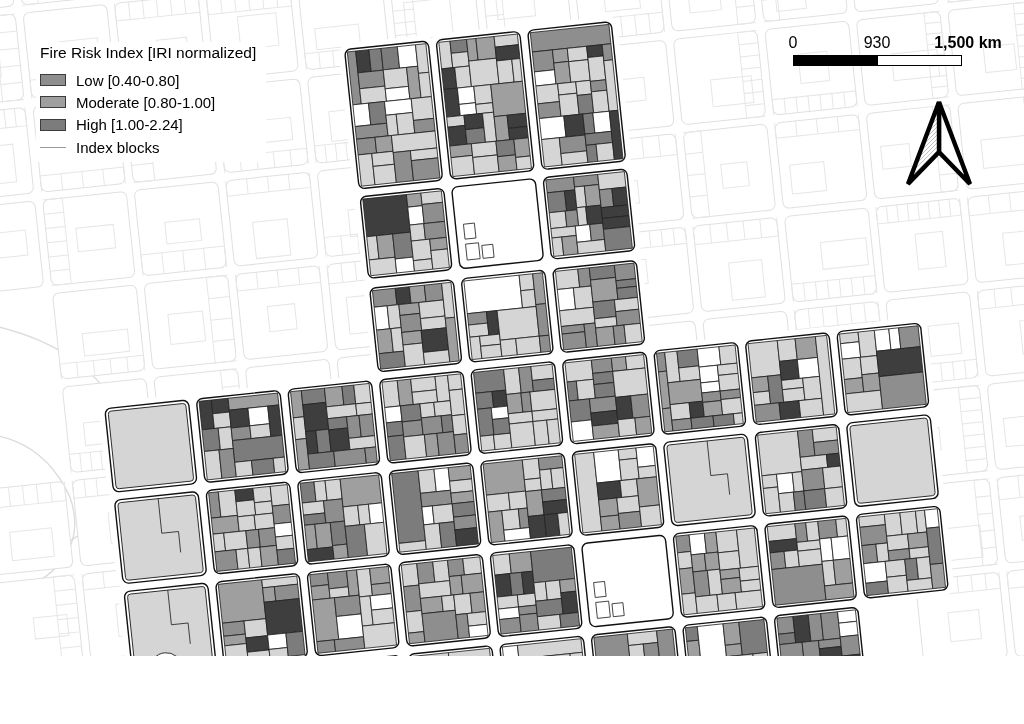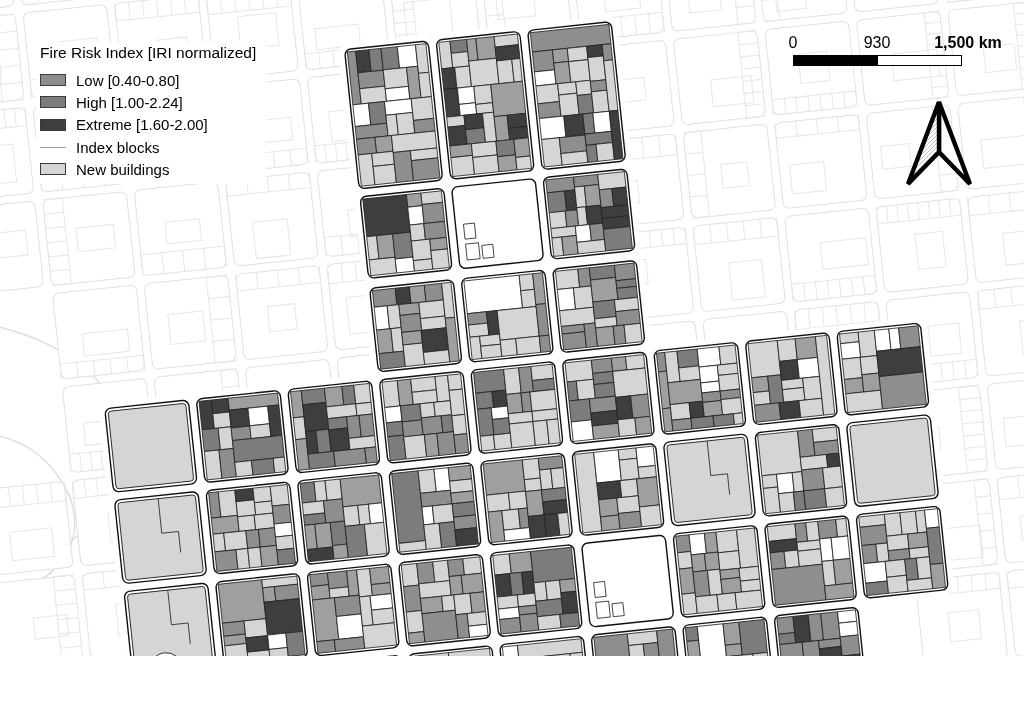--- a/index.html
+++ b/index.html
@@ -1159,34 +1159,30 @@
     </svg>
 
   <div class="legend">
     <div class="legend-title">Fire Risk Index [IRI normalized]</div>
     <div>
         <div class="legend-row">
           <span class="swatch" style="background: rgb(142, 142, 142);"></span>
           <span class="legend-label">Low [0.40-0.80]</span>
         </div>
         <div class="legend-row">
+          <span class="swatch" style="background: rgb(159, 159, 159);"></span>
+          <span class="legend-label">Moderate [0.80-1.00]</span>
+        </div>
+        <div class="legend-row">
           <span class="swatch" style="background: rgb(124, 124, 124);"></span>
           <span class="legend-label">High [1.00-2.24]</span>
         </div>
         <div class="legend-row">
-          <span class="swatch" style="background: rgb(62, 62, 62);"></span>
-          <span class="legend-label">Extreme [1.60-2.00]</span>
-        </div>
-        <div class="legend-row">
           <span class="line-symbol" style="border-top-color: rgb(154, 154, 154);"></span>
           <span class="legend-label">Index blocks</span>
-        </div>
-        <div class="legend-row">
-          <span class="swatch" style="background: rgb(213, 213, 213);"></span>
-          <span class="legend-label">New buildings</span>
         </div>
       </div>
   </div>
 
   <div class="scalebar">
     <span class="lbl lbl-0">0</span>
     <span class="lbl lbl-1">930</span>
     <span class="lbl lbl-2">1,500 km</span>
     <div class="bar">
       <div class="bar-fill" style="background: rgb(0, 0, 0);"></div>

